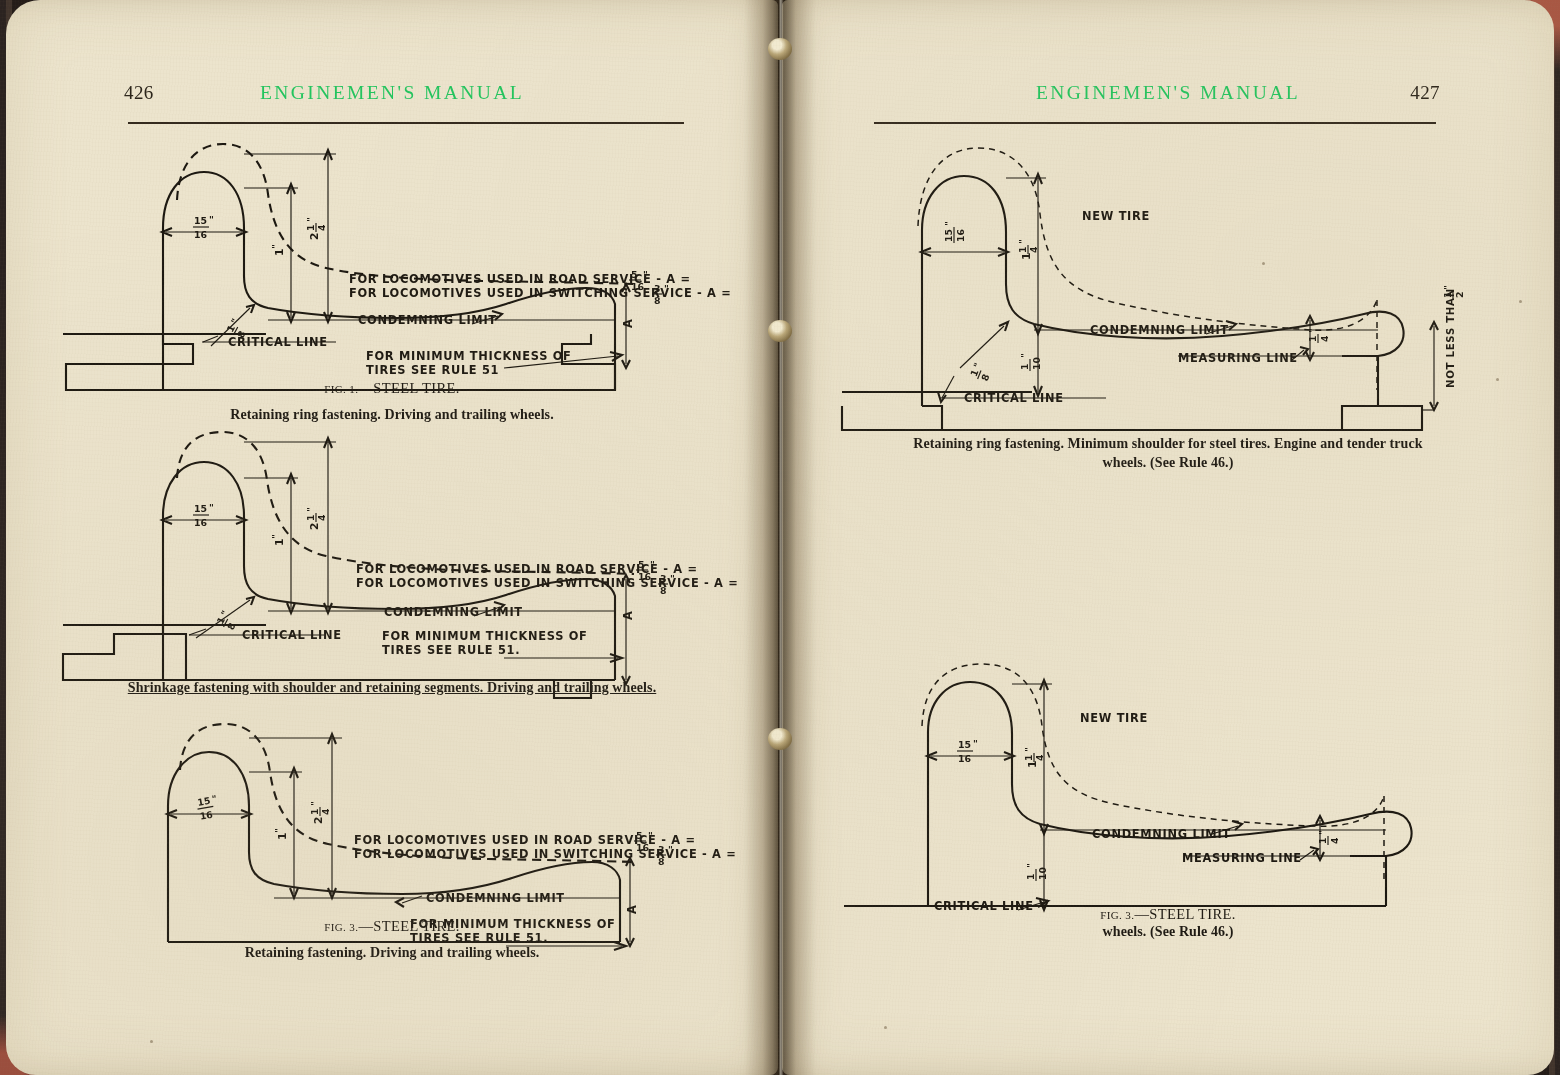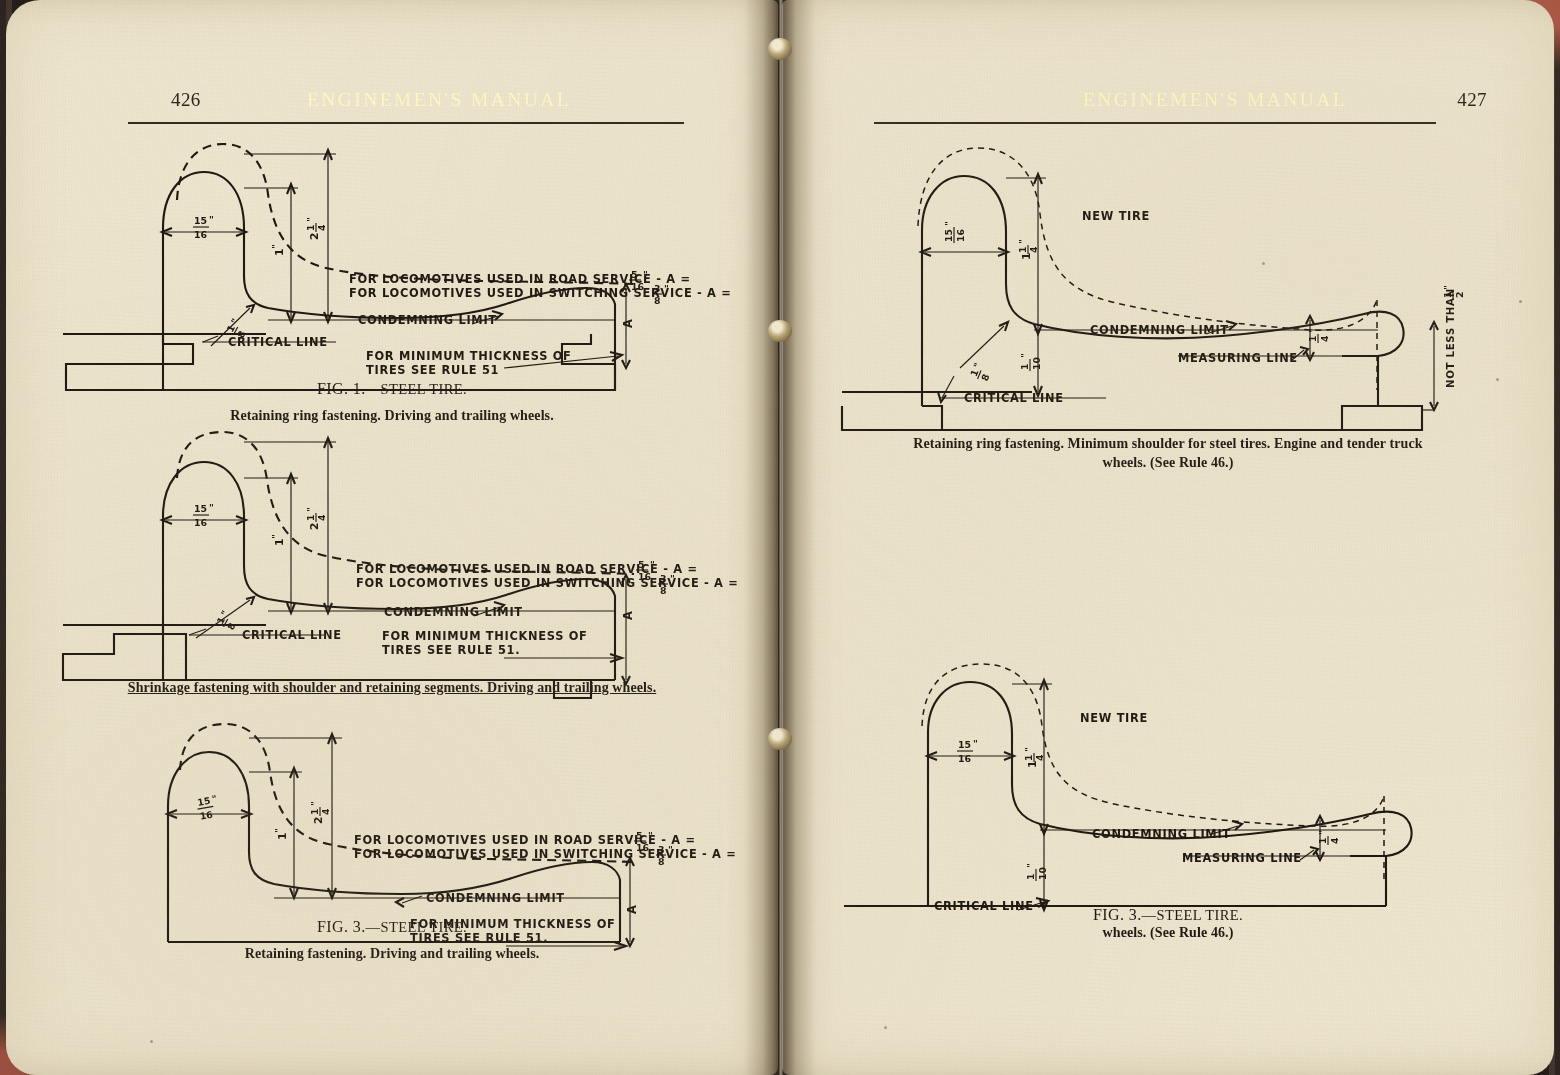--- a/index.html
+++ b/index.html
@@ -37,30 +37,30 @@
        linear-gradient(90deg,
          rgba(95,78,55,0) 0%, rgba(110,92,64,.26) 26%, rgba(70,56,36,.52) 40%,
          rgba(45,35,20,.72) 48%, rgba(248,244,226,.55) 51%, rgba(45,35,20,.60) 55%,
          rgba(110,92,64,.26) 72%, rgba(95,78,55,0) 100%);}
   .knot{position:absolute;left:768px;width:24px;height:22px;border-radius:50%;
      background:radial-gradient(circle at 38% 32%, #f3ecd2 0 22%, #b9a678 45%, #7d6a42 75%, rgba(110,92,60,0) 100%);}
 
   .page{position:absolute;top:0;width:772px;height:1075px;color:#19160f;}
   .page.left{left:6px;} .page.right{left:782px;}
 
-  .hdr{position:absolute;top:89px;left:0;width:772px;height:24px;margin-left:47px;}
+  .hdr{position:absolute;top:82px;left:0;width:772px;height:24px;}
   .hdr .folio{position:absolute;font-size:19px;letter-spacing:.4px;color:#2a241a;}
   .hdr .runhead{position:absolute;width:772px;text-align:center;font-size:19.5px;
-     letter-spacing:2.4px;color:#fef9c3;}
+     letter-spacing:2.4px;color:#22c55e;}
   .rule{position:absolute;height:2px;background:#33291d;}
 
   figure{margin:0;position:absolute;}
   .cap{position:absolute;width:100%;text-align:center;color:#1d1913;}
   .cap .t1{font-size:14.5px;letter-spacing:.4px;}
-  .cap .t1 .sc{font-size:16px;}
+  .cap .t1 .sc{font-size:11px;}
   .cap .t2{font-size:14px;font-weight:bold;letter-spacing:.1px;line-height:1.35;}
 
   svg{display:block;overflow:visible;}
   .ink{fill:none;stroke:#1b1710;}
   .w2{stroke-width:2.1;}
   .w15{stroke-width:1.5;}
   .w1{stroke-width:1.15;}
   .dash{stroke-dasharray:9 6;}
   .dash2{stroke-dasharray:6 5;}
   .hand{font-family:"DejaVu Sans",sans-serif;font-size:11.4px;letter-spacing:.7px;

